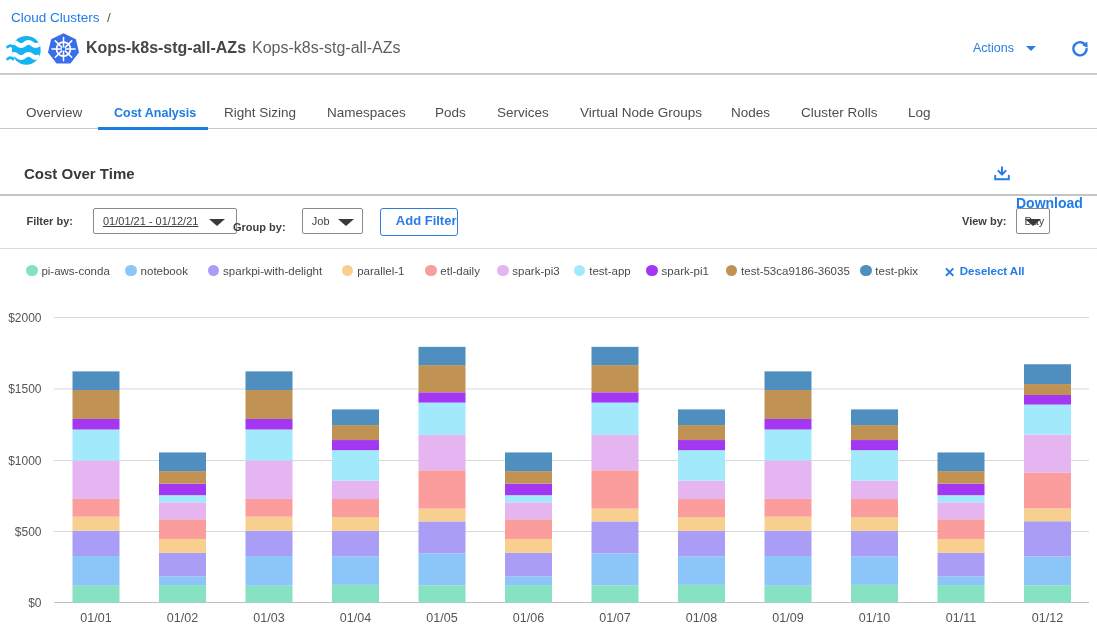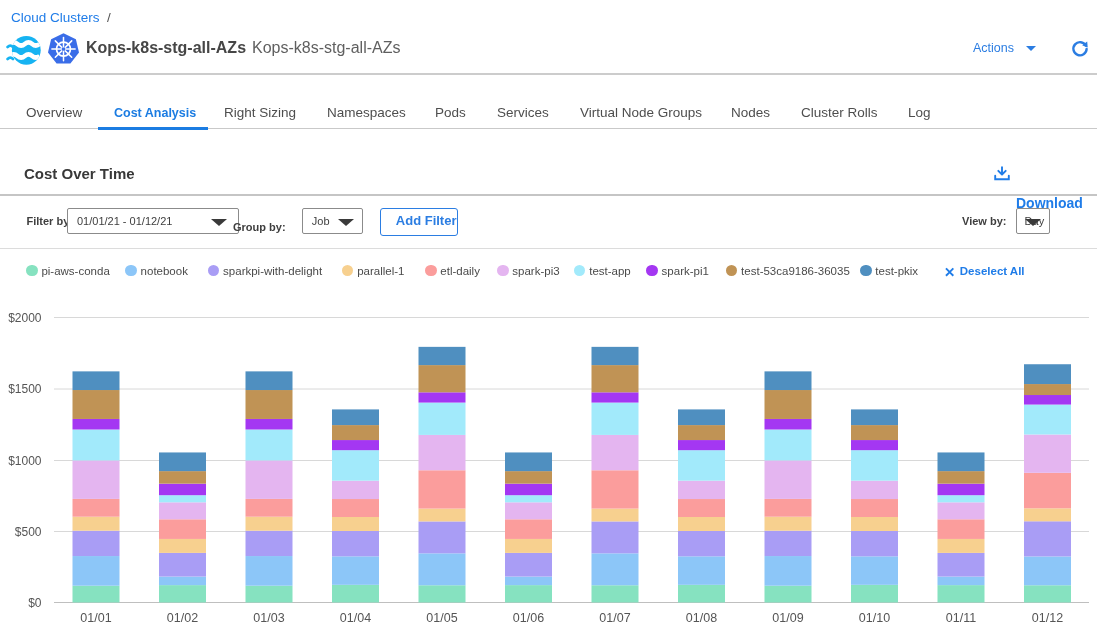--- a/index.html
+++ b/index.html
@@ -80,21 +80,21 @@
 <g stroke="#1f7ce8" stroke-width="1.9" fill="none">
 <path d="M8 0.5 V 7.6"></path>
 <path d="M4.3 4.8 L8 8.5 L11.7 4.8" stroke-linejoin="round" stroke-linecap="round"></path>
 <path d="M1.2 9.8 V 13.2 H 14.8 V 9.8" stroke-linecap="round"></path>
 </g>
 </svg>
 <div class="abs" style="left:1016px;top:166.5px;font-size:14px;font-weight:bold;color:#1f7ce8;margin-top:28px;">Download</div>
 <div class="abs" style="left:0;top:194.2px;width:1097px;height:1.8px;background:#c5c5c5;"></div>
 
 <div class="blab" style="left:26.5px;text-align:center;">Filter by:</div>
-<div class="sel" style="left:67px;width:172px;"><span style="margin-left:9px;">01/01/21 - 01/12/21</span><span class="car" style="right:11px;top:9.5px;"></span></div>
+<div class="sel" style="left:93px;width:144px;text-decoration:underline;"><span style="margin-left:9px;">01/01/21 - 01/12/21</span><span class="car" style="right:11px;top:9.5px;"></span></div>
 <div class="blab" style="left:233px;margin-top:6px;">Group by:</div>
 <div class="sel" style="left:301.8px;width:60.8px;"><span style="margin-left:9px;">Job</span><span class="car" style="right:8px;top:9.5px;"></span></div>
 <div class="abs" style="left:379.5px;top:208px;width:78px;height:27.5px;border:1.5px solid #2b7de2;border-radius:3px;font-size:13px;font-weight:bold;color:#2b7de2;text-align:right;line-height:24.5px;">Add Filter</div>
 <div class="blab" style="left:962px;">View by:</div>
 <div class="sel" style="left:1015.6px;width:34px;"><span style="margin-left:8px;">Day</span><span class="car" style="right:8px;top:9.5px;"></span></div>
 <div class="abs" style="left:0;top:247.6px;width:1097px;height:1.2px;background:#dcdcdc;"></div>
 
 <span class="ld" style="left:26.1px;background:#86e2c0"></span>
     <span class="lt" style="left:41.400000000000006px">pi-aws-conda</span>
     <span class="ld" style="left:125.3px;background:#8cc6f8"></span>

